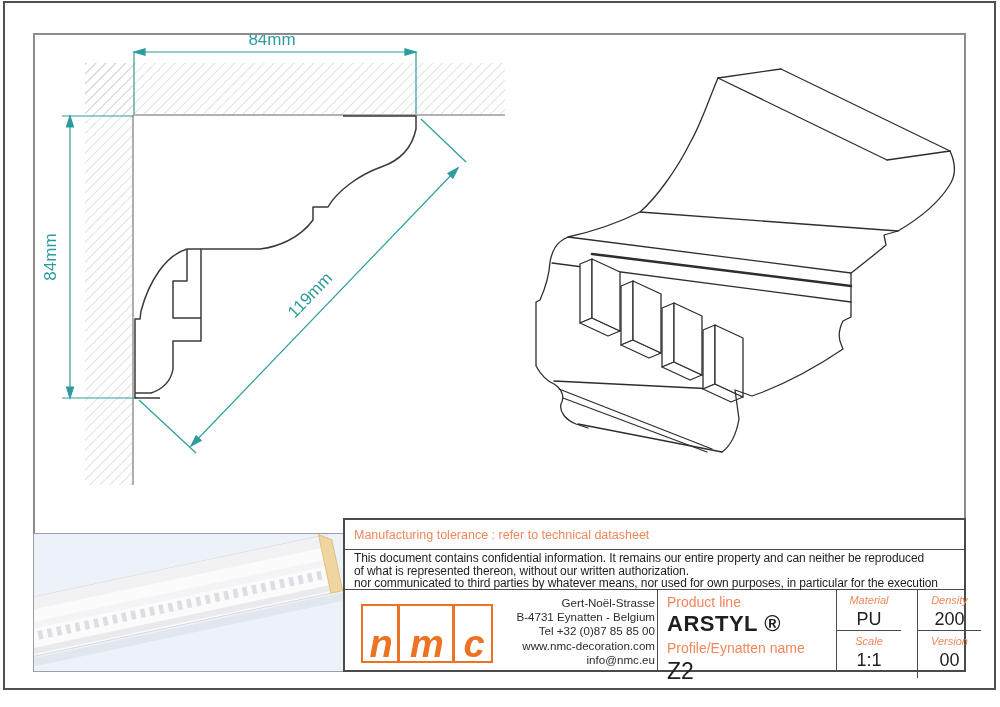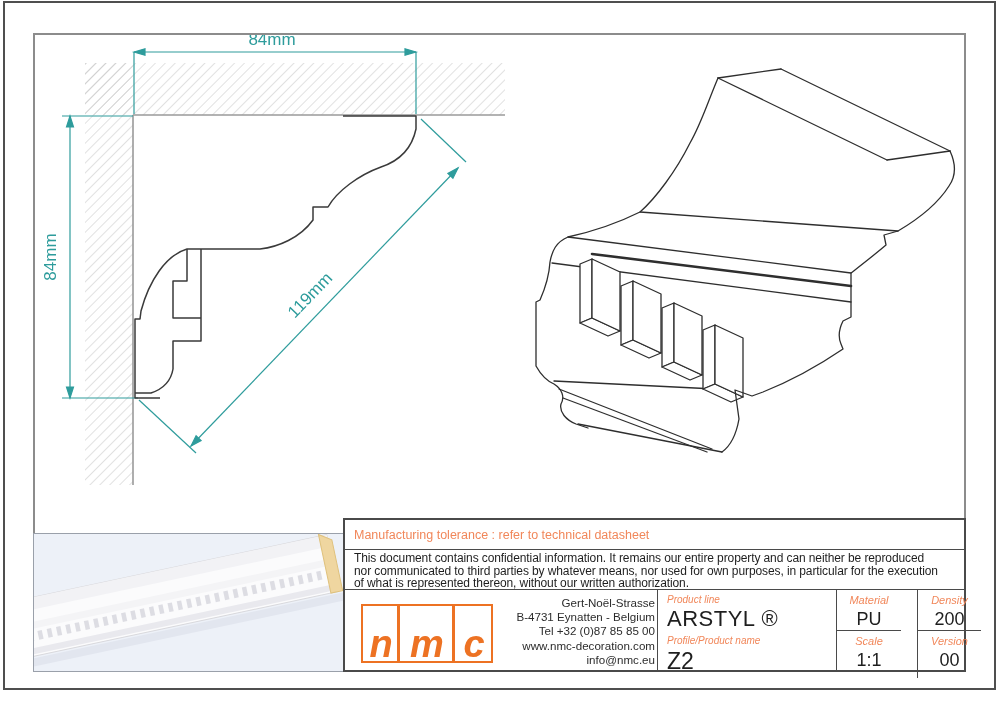--- a/index.html
+++ b/index.html
@@ -16,22 +16,22 @@
   .cell-logo{left:0;top:0;width:312px;height:80px;}
   .cell-prod{left:312px;top:0;width:179px;height:80px;border-left:1.5px solid #4a4a4a;padding:4px 0 0 9px;}
   .cell-grid{left:491px;top:0;width:128px;height:80px;border-left:1.5px solid #4a4a4a;}
   .gcell{position:absolute;box-sizing:border-box;text-align:center;}
   .g-mat{left:0;top:0;width:64px;height:40px;}
   .g-den{left:80px;top:0;width:64px;height:40px;border-left:1.5px solid #4a4a4a;}
   .g-sca{left:0;top:40px;width:64px;height:40px;border-top:1.5px solid #4a4a4a;}
   .g-ver{left:80px;top:40px;width:64px;height:48px;border-left:1.5px solid #4a4a4a;border-top:1.5px solid #4a4a4a;}
   .glabel{display:block;margin-top:4px;font-size:11px;font-style:italic;color:#F1875A;}
   .gvalue{display:block;margin-top:3px;font-size:18px;color:#1e1e1e;}
-  .plabel{display:block;font-size:10px;font-style:italic;color:#F1875A;}
-  .pvalue{display:block;font-size:22px;color:#1e1e1e;letter-spacing:0.5px;margin-top:1px;}
+  .plabel{display:block;font-size:14px;color:#F1875A;}
+  .pvalue{display:block;font-size:22px;color:#1e1e1e;letter-spacing:0.5px;margin-top:1px;font-weight:bold;}
   .pvalue2{display:block;font-size:23px;color:#1e1e1e;margin-top:2px;}
   
   .logo{left:16px;top:14px;width:130px;height:56px;}
   .lbox{position:absolute;top:0;border:2.5px solid #ED7223;background:#fff;display:flex;align-items:flex-end;justify-content:center;}
   .lbox span{font-weight:bold;font-style:italic;color:#ED7223;font-size:38px;line-height:34px;letter-spacing:-2px;}
   .lb-n{left:0;width:34px;height:55px;}
   .lb-m{left:37px;width:52px;height:55px;}
   .lb-c{left:92px;width:36px;height:55px;}
   .addr{left:152px;top:6px;width:158px;height:72px;text-align:right;font-size:11.6px;line-height:14.2px;color:#2c2c2c;}
   
@@ -219,22 +219,22 @@
       <rect x="-40" y="82" width="345" height="6" fill="#e9e9ee"></rect>
       <polygon points="297,30 309,38 309,90 297,90" fill="#efd6a0" stroke="#dfc17c" stroke-width="1"></polygon>
     </g>
   </svg>
 </div>
 
 <div class="abs tblock">
   <div class="abs row-tol">Manufacturing tolerance : refer to technical datasheet</div>
   <div class="abs row-disc">
     <div>This document contains confidential information. It remains our entire property and can neither be reproduced</div>
+    <div>of what is represented thereon, without our written authorization.</div>
     <div>nor communicated to third parties by whatever means, nor used for own purposes, in particular for the execution</div>
-    <div>of what is represented thereon, without our written authorization.</div>
   </div>
   <div class="abs row-bot">
     <div class="abs cell-logo">
       <div class="abs logo">
         <div class="lbox lb-n">
             <span>n</span>
           </div>
         <div class="lbox lb-m">
             <span>m</span>
           </div>
@@ -246,21 +246,21 @@
         <div>Gert-Noël-Strasse</div>
         <div>B-4731 Eynatten - Belgium</div>
         <div>Tel +32 (0)87 85 85 00</div>
         <div>www.nmc-decoration.com</div>
         <div>info@nmc.eu</div>
       </div>
     </div>
     <div class="abs cell-prod">
       <span class="plabel">Product line</span>
       <span class="pvalue">ARSTYL ®</span>
-      <span class="plabel" style="margin-top:3px">Profile/Product name</span>
+      <span class="plabel" style="margin-top:3px">Profile/Eynatten name</span>
       <span class="pvalue2">Z2</span>
     </div>
     <div class="abs cell-grid">
       <div class="gcell g-mat">
         <span class="glabel">Material</span>
         <span class="gvalue">PU</span>
       </div>
       <div class="gcell g-den">
         <span class="glabel">Density</span>
         <span class="gvalue">200</span>

